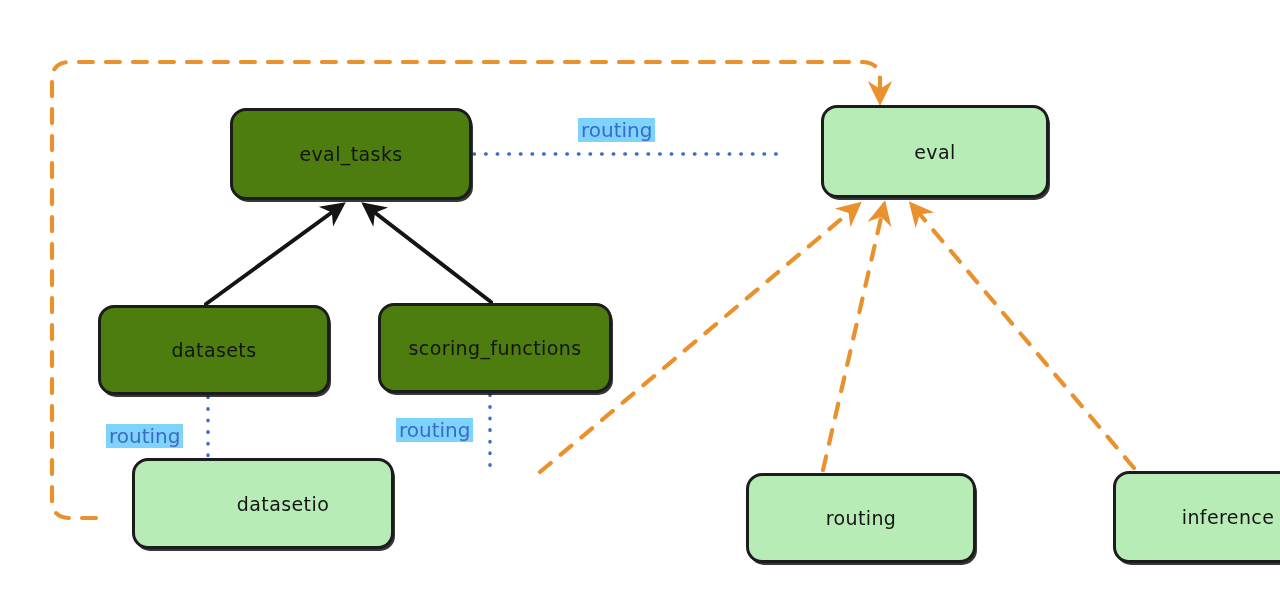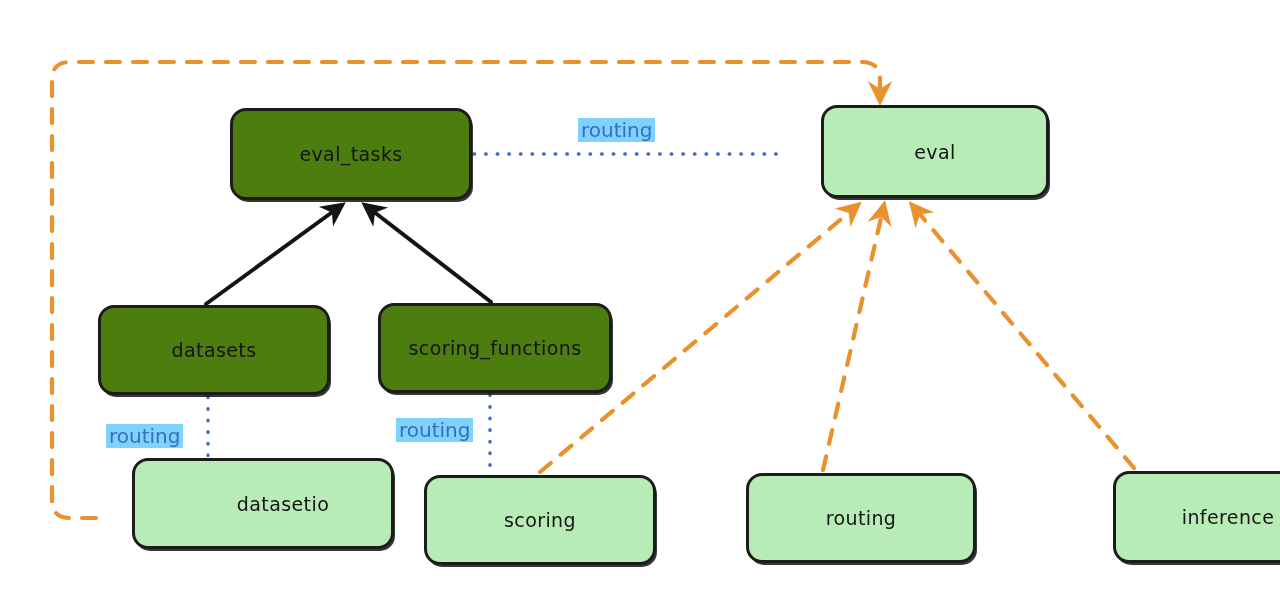--- a/index.html
+++ b/index.html
@@ -109,23 +109,20 @@
   </div>
 
   <div class="node api" style="left:378px; top:303px; width:234px; height:90px;text-align:center;">
     <span class="node-label">scoring_functions</span>
   </div>
 
   <div class="node provider" style="left:96px; top:458px; width:262px; height:91px;padding-left:40px;">
     <span class="node-label">datasetio</span>
   </div>
 
-  <div class="node provider" style="left:388px; top:475px; width:232px; height:90px;">
-    <span class="node-label">scoring</span>
-  </div>
 
   <div class="node provider" style="left:710px; top:473px; width:230px; height:90px;">
     <span class="node-label">routing</span>
   </div>
 
   <div class="node provider" style="left:1077px; top:471px; width:230px; height:92px;">
     <span class="node-label">inference</span>
   </div>
 
   <div class="edge-label" style="left:578px; top:118px;">routing</div>

